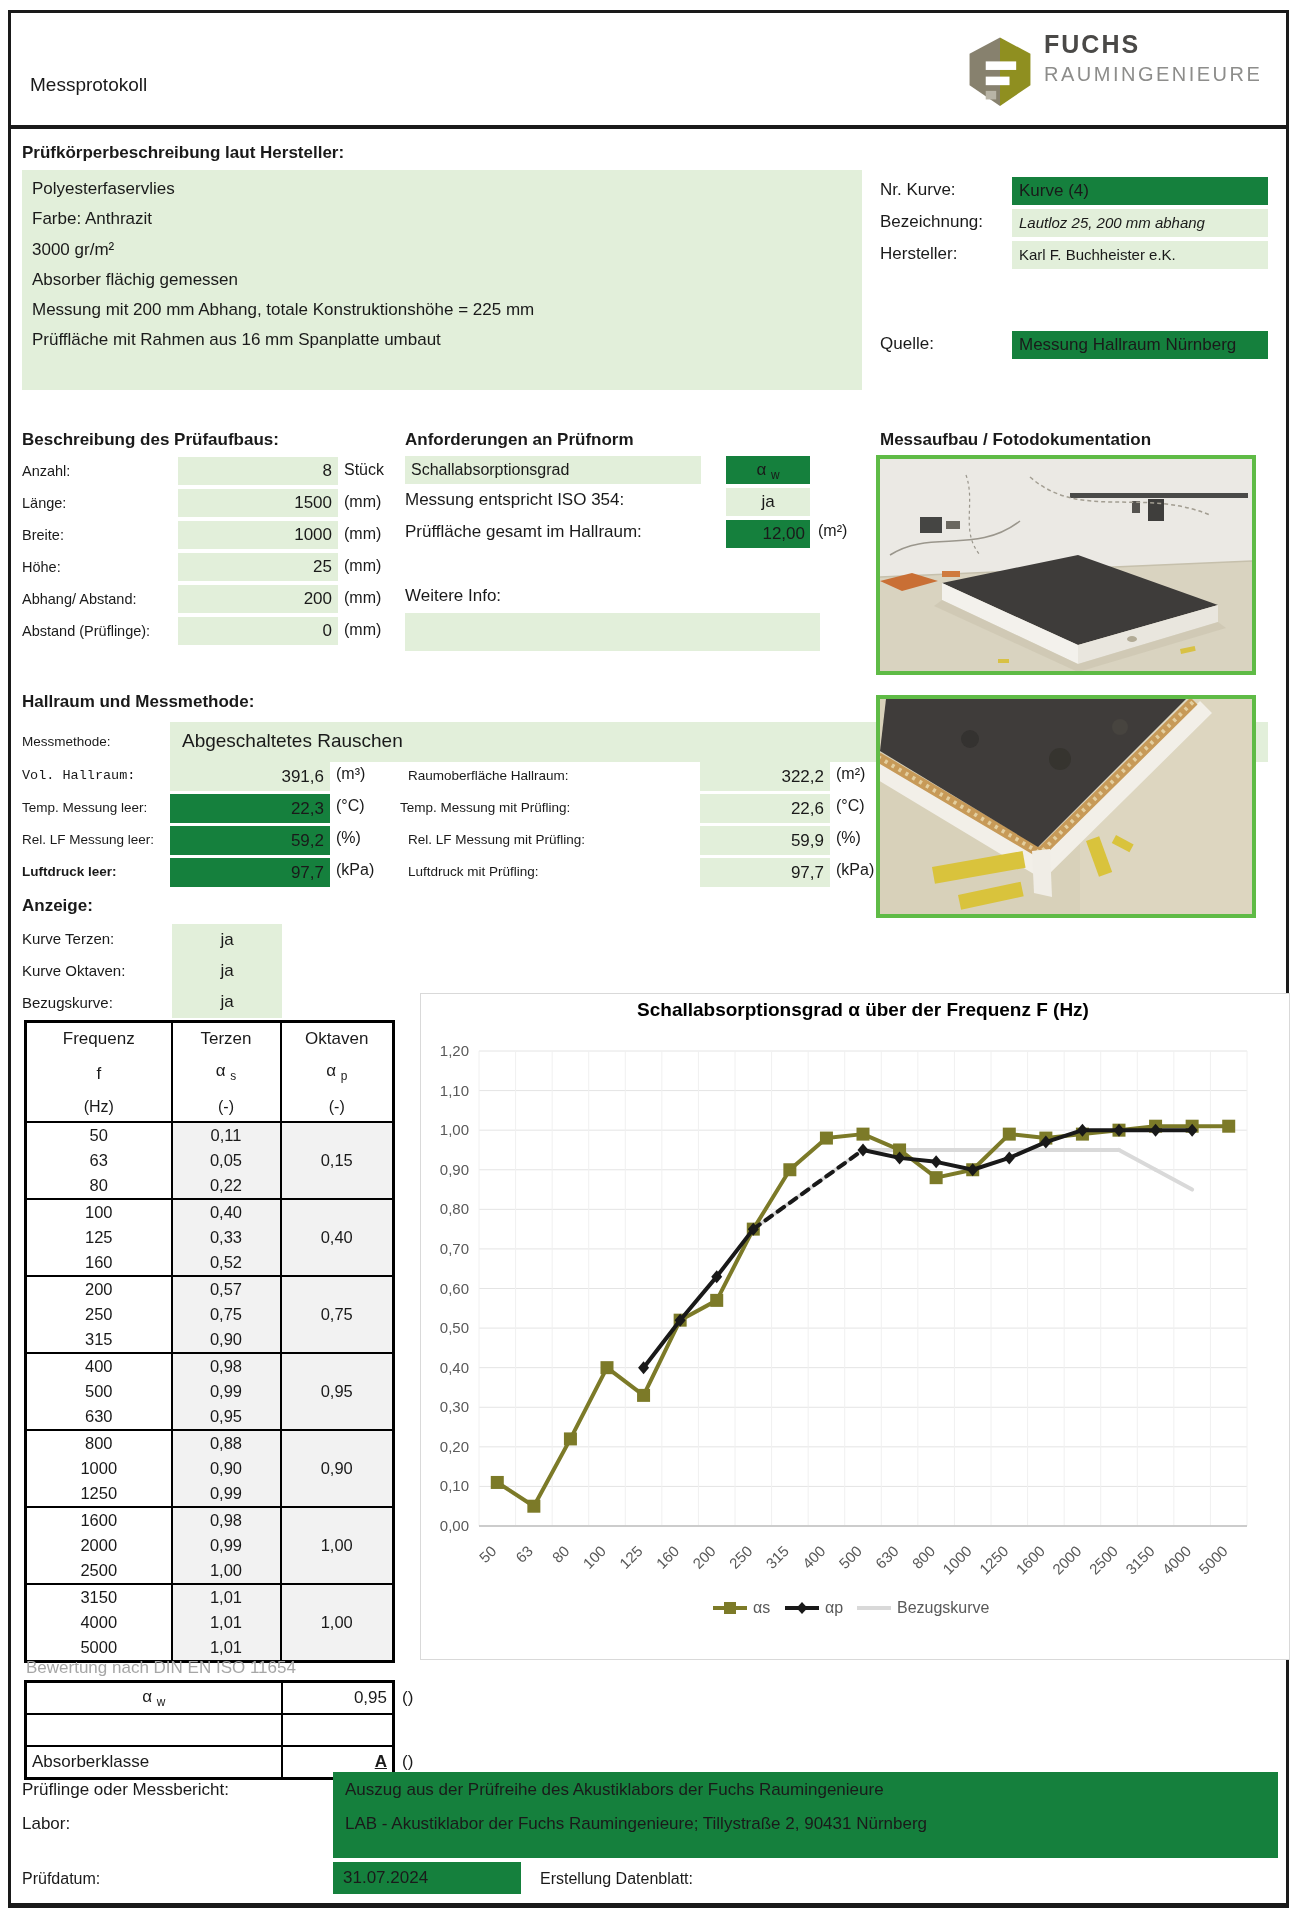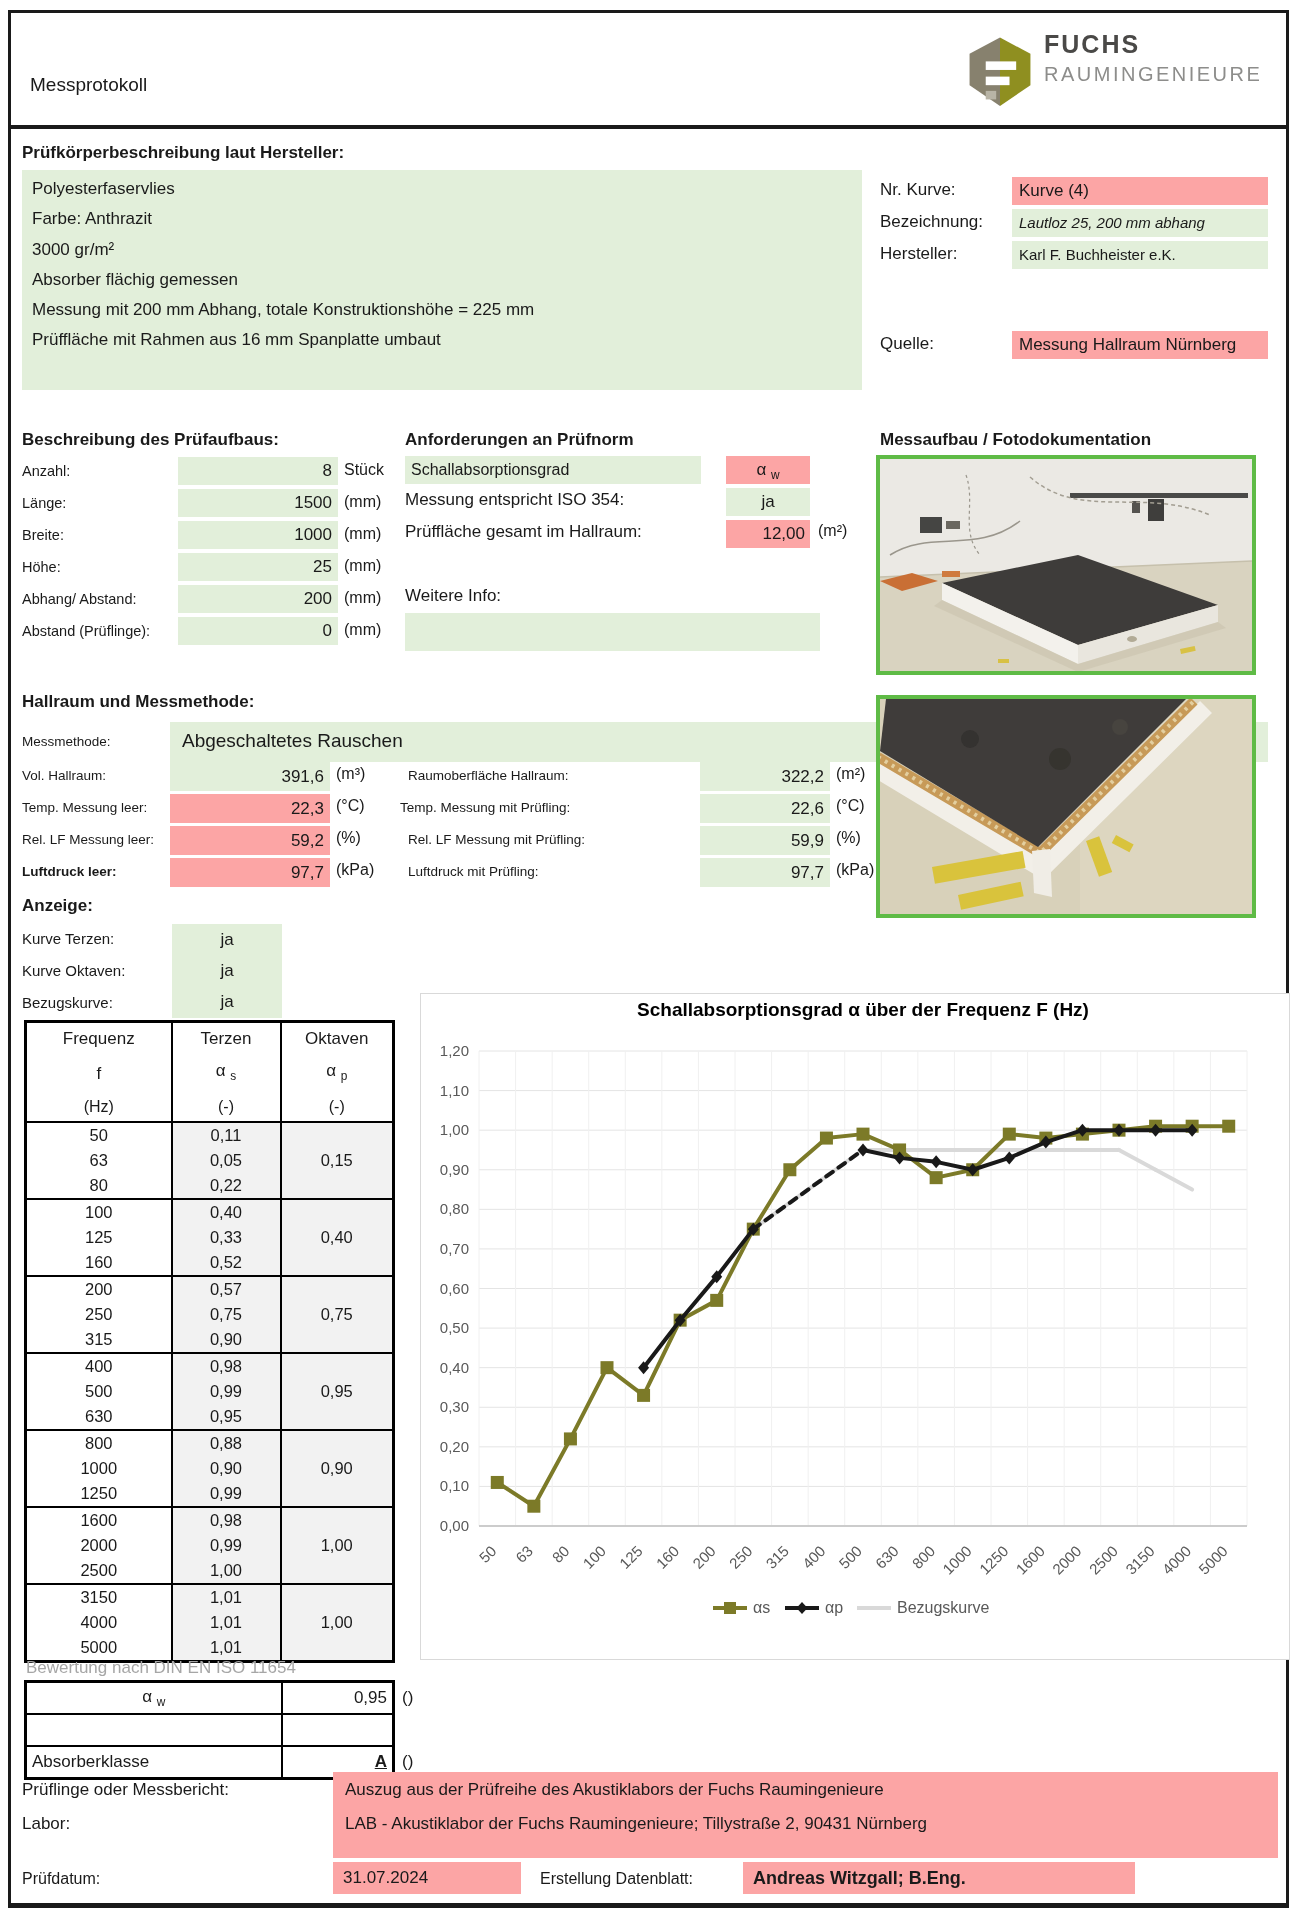--- a/index.html
+++ b/index.html
@@ -8,21 +8,21 @@
   .frame{position:absolute;left:8px;top:10px;width:1275px;height:1890px;border:3px solid #1a1a1a;border-bottom-width:5px;}
   .abs{position:absolute;}
   .b{font-weight:bold;}
   .hdr-title{left:30px;top:28px;font-size:27px;font-weight:bold;font-style:italic;letter-spacing:.2px;}
   .hdr-sub{left:30px;top:74px;font-size:19px;}
   .hdr-divider{left:8px;top:125px;width:1278px;height:4px;background:#1a1a1a;}
   .logo-name{left:1044px;top:30px;font-size:25px;font-weight:bold;color:#4a4947;letter-spacing:2px;}
   .logo-sub{left:1044px;top:63px;font-size:20px;color:#8d8d8b;letter-spacing:2.5px;}
   .sec-head{font-size:17px;font-weight:bold;}
   .green{background:#e2efda;}
-  .gray{background:#fca5a5;}
+  .gray{background:#15803d;}
   .spec-block{left:22px;top:170px;width:840px;height:220px;padding:4px 10px;box-sizing:border-box;font-size:17px;line-height:30.3px;}
   .ci-label{font-size:17px;}
   .ci-value{position:absolute;left:1012px;width:256px;height:28px;line-height:28px;padding-left:7px;box-sizing:border-box;}
   .setup-label{font-size:14.5px;}
   .setup-cell{position:absolute;left:178px;width:160px;height:28px;line-height:28px;text-align:right;padding-right:6px;box-sizing:border-box;font-size:17px;background:#e2efda;}
   .unit{font-size:16px;}
   .req-valcell{position:absolute;left:726px;width:84px;height:28px;line-height:28px;text-align:center;font-size:17px;}
   .hall-label{font-size:13.5px;}
   .hall-cell{position:absolute;width:160px;height:29px;line-height:29px;text-align:right;padding-right:6px;box-sizing:border-box;font-size:17px;}
   .anz-cell{width:110px;height:30px;line-height:30px;text-align:center;font-size:17px;}
@@ -116,21 +116,21 @@
   <div class="req-valcell gray" style="top:520px;text-align:right;padding-right:5px;box-sizing:border-box;">12,00</div>
   <div class="abs unit" style="left:818px;top:522px;">(m²)</div>
   <div class="abs" style="left:405px;top:586px;font-size:17px;">Weitere Info:</div>
   <div class="abs green" style="left:405px;top:613px;width:415px;height:38px;"></div>
 
   <div class="abs sec-head" style="left:22px;top:692px;">Hallraum und Messmethode:</div>
   <div class="abs green" style="left:170px;top:722px;width:1098px;height:40px;z-index:1;"></div>
   <div class="abs hall-label" style="left:22px;top:734px;">Messmethode:</div>
   <div class="abs" style="left:182px;top:730px;font-size:19px;z-index:1;">Abgeschaltetes Rauschen</div>
 
-  <div class="abs hall-label" style="left:22px;top:768px;">Vol. Hallraum:</div>
+  <div class="abs hall-label" style="left:22px;top:768px;font-family:Liberation Mono, monospace;">Vol. Hallraum:</div>
   <div class="hall-cell green" style="left:170px;top:762px;">391,6</div>
   <div class="abs unit" style="left:336px;top:765px;">(m³)</div>
   <div class="abs hall-label" style="left:408px;top:768px;">Raumoberfläche Hallraum:</div>
   <div class="hall-cell green" style="left:700px;top:762px;width:130px;">322,2</div>
   <div class="abs unit" style="left:836px;top:765px;">(m²)</div>
 
   <div class="abs hall-label" style="left:22px;top:800px;">Temp. Messung leer:</div>
   <div class="hall-cell gray" style="left:170px;top:794px;">22,3</div>
   <div class="abs unit" style="left:336px;top:797px;">(°C)</div>
   <div class="abs hall-label" style="left:400px;top:800px;">Temp. Messung mit Prüfling:</div>
@@ -509,14 +509,13 @@
   </div>
 
   <div class="abs gray" style="left:333px;top:1772px;width:945px;height:86px;"></div>
   <div class="abs" style="left:22px;top:1780px;font-size:17px;">Prüflinge oder Messbericht:</div>
   <div class="abs" style="left:345px;top:1780px;font-size:17px;">Auszug aus der Prüfreihe des Akustiklabors der Fuchs Raumingenieure</div>
   <div class="abs" style="left:22px;top:1814px;font-size:17px;">Labor:</div>
   <div class="abs" style="left:345px;top:1814px;font-size:17px;">LAB - Akustiklabor der Fuchs Raumingenieure; Tillystraße 2, 90431 Nürnberg</div>
   <div class="abs" style="left:22px;top:1870px;font-size:16px;">Prüfdatum:</div>
   <div class="abs gray" style="left:333px;top:1862px;width:188px;height:32px;line-height:32px;padding-left:10px;box-sizing:border-box;font-size:17px;">31.07.2024</div>
   <div class="abs" style="left:540px;top:1870px;font-size:16px;">Erstellung Datenblatt:</div>
-  <div class="abs gray b" style="left:743px;top:1862px;width:392px;height:32px;line-height:32px;padding-left:10px;box-sizing:border-box;font-size:18px;">Andreas Witzgall; B.Eng.</div>
 </div>
 
 </body></html>

